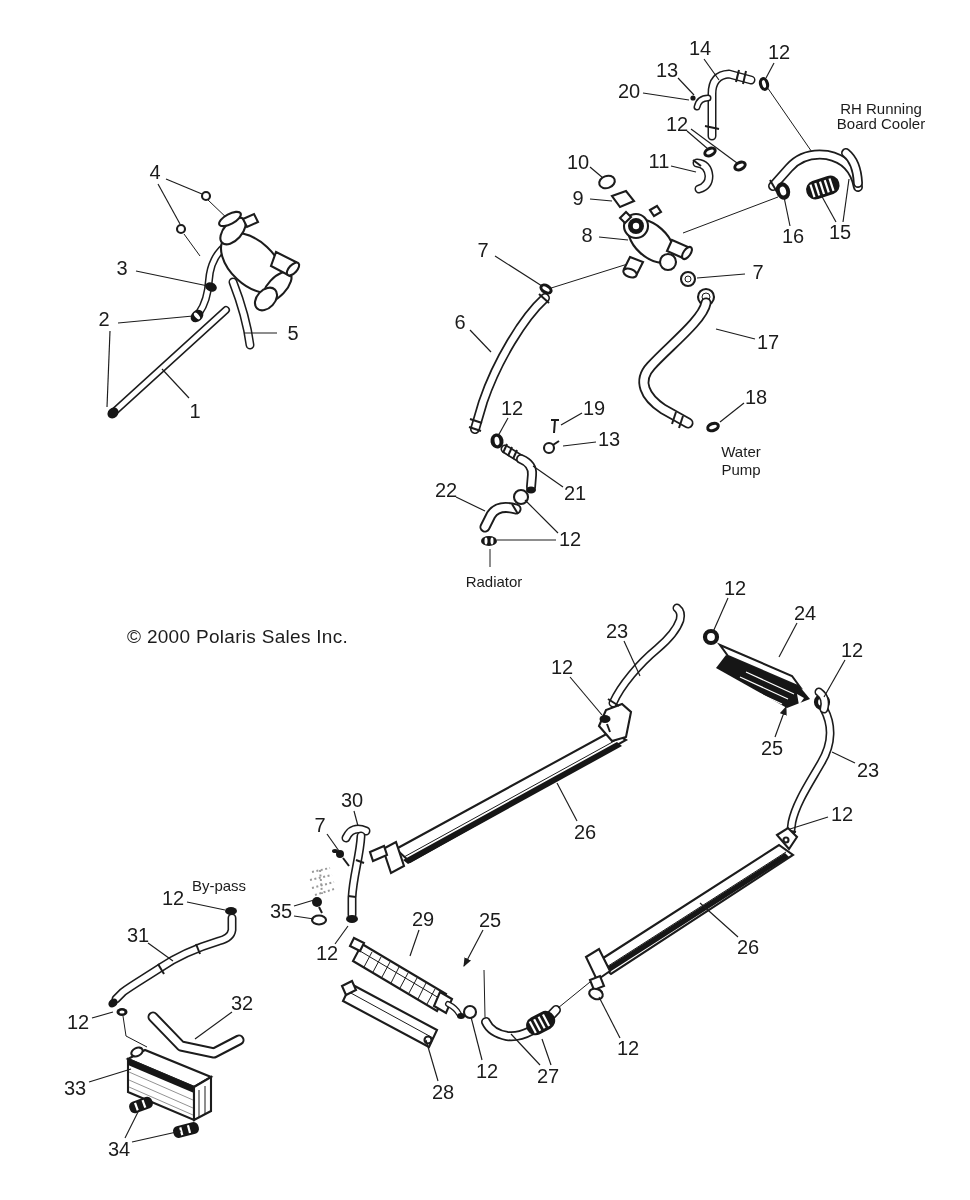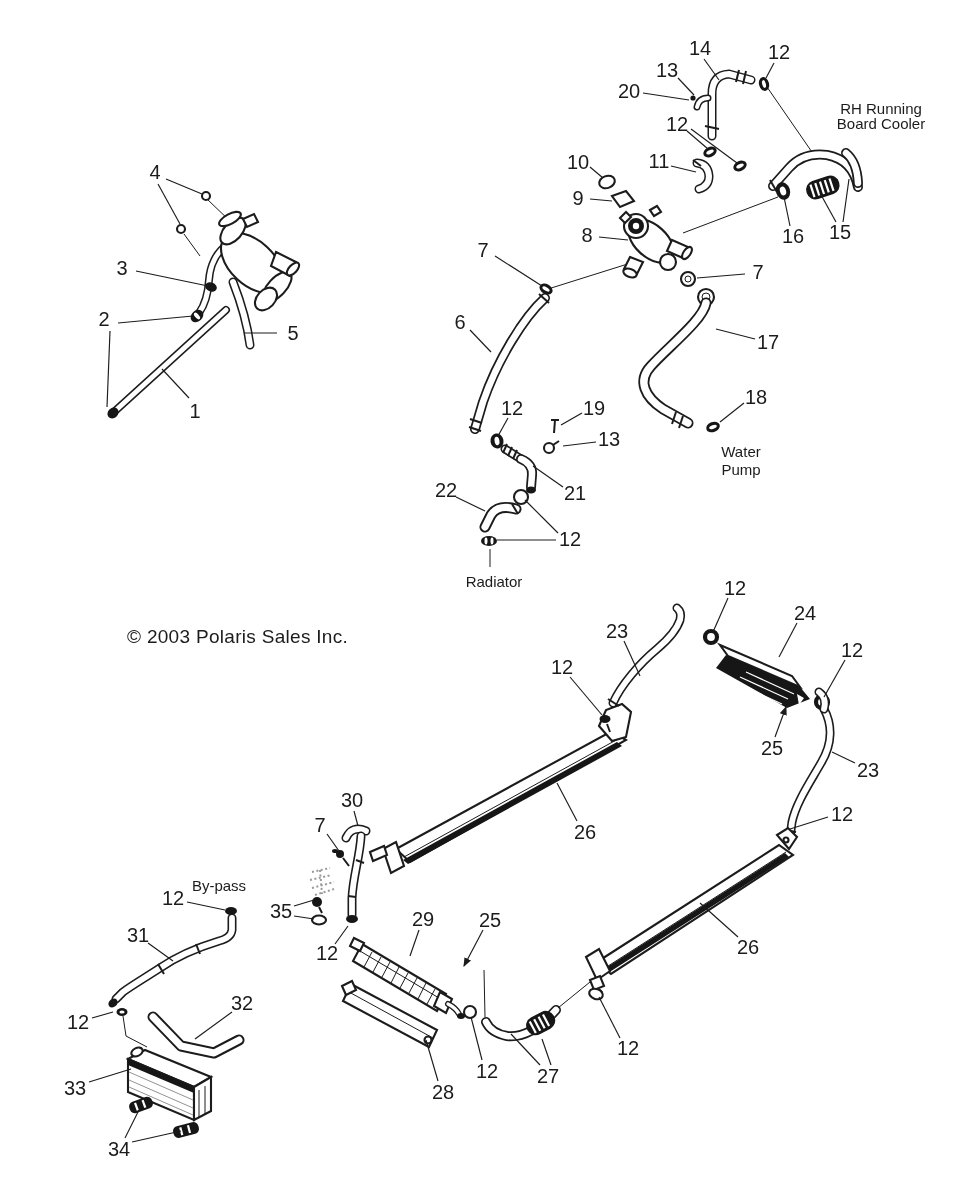--- a/index.html
+++ b/index.html
@@ -425,14 +425,14 @@
         <line x1="540" y1="1065" x2="511" y2="1034" class="leader"></line>
         <line x1="551" y1="1065" x2="542" y2="1039" class="leader"></line>
         <text x="548" y="1076" dy="0.35em" class="callout">27</text>
         <text class="figlabel"><tspan x="881" y="109" dy="0.35em">RH Running</tspan><tspan x="881" y="124" dy="0.35em">Board Cooler</tspan></text>
         <text class="figlabel"><tspan x="741" y="452" dy="0.35em">Water</tspan><tspan x="741" y="470" dy="0.35em">Pump</tspan></text>
         <text class="figlabel"><tspan x="494" y="582" dy="0.35em">Radiator</tspan></text>
         <text class="figlabel"><tspan x="219" y="886" dy="0.35em">By-pass</tspan></text>
       </g>
   </svg>
 
-  <div id="copyright">© 2003 Polaris Sales Inc.</div>
+  <div id="copyright">© 2000 Polaris Sales Inc.</div>
 </div>
 
 </body></html>

